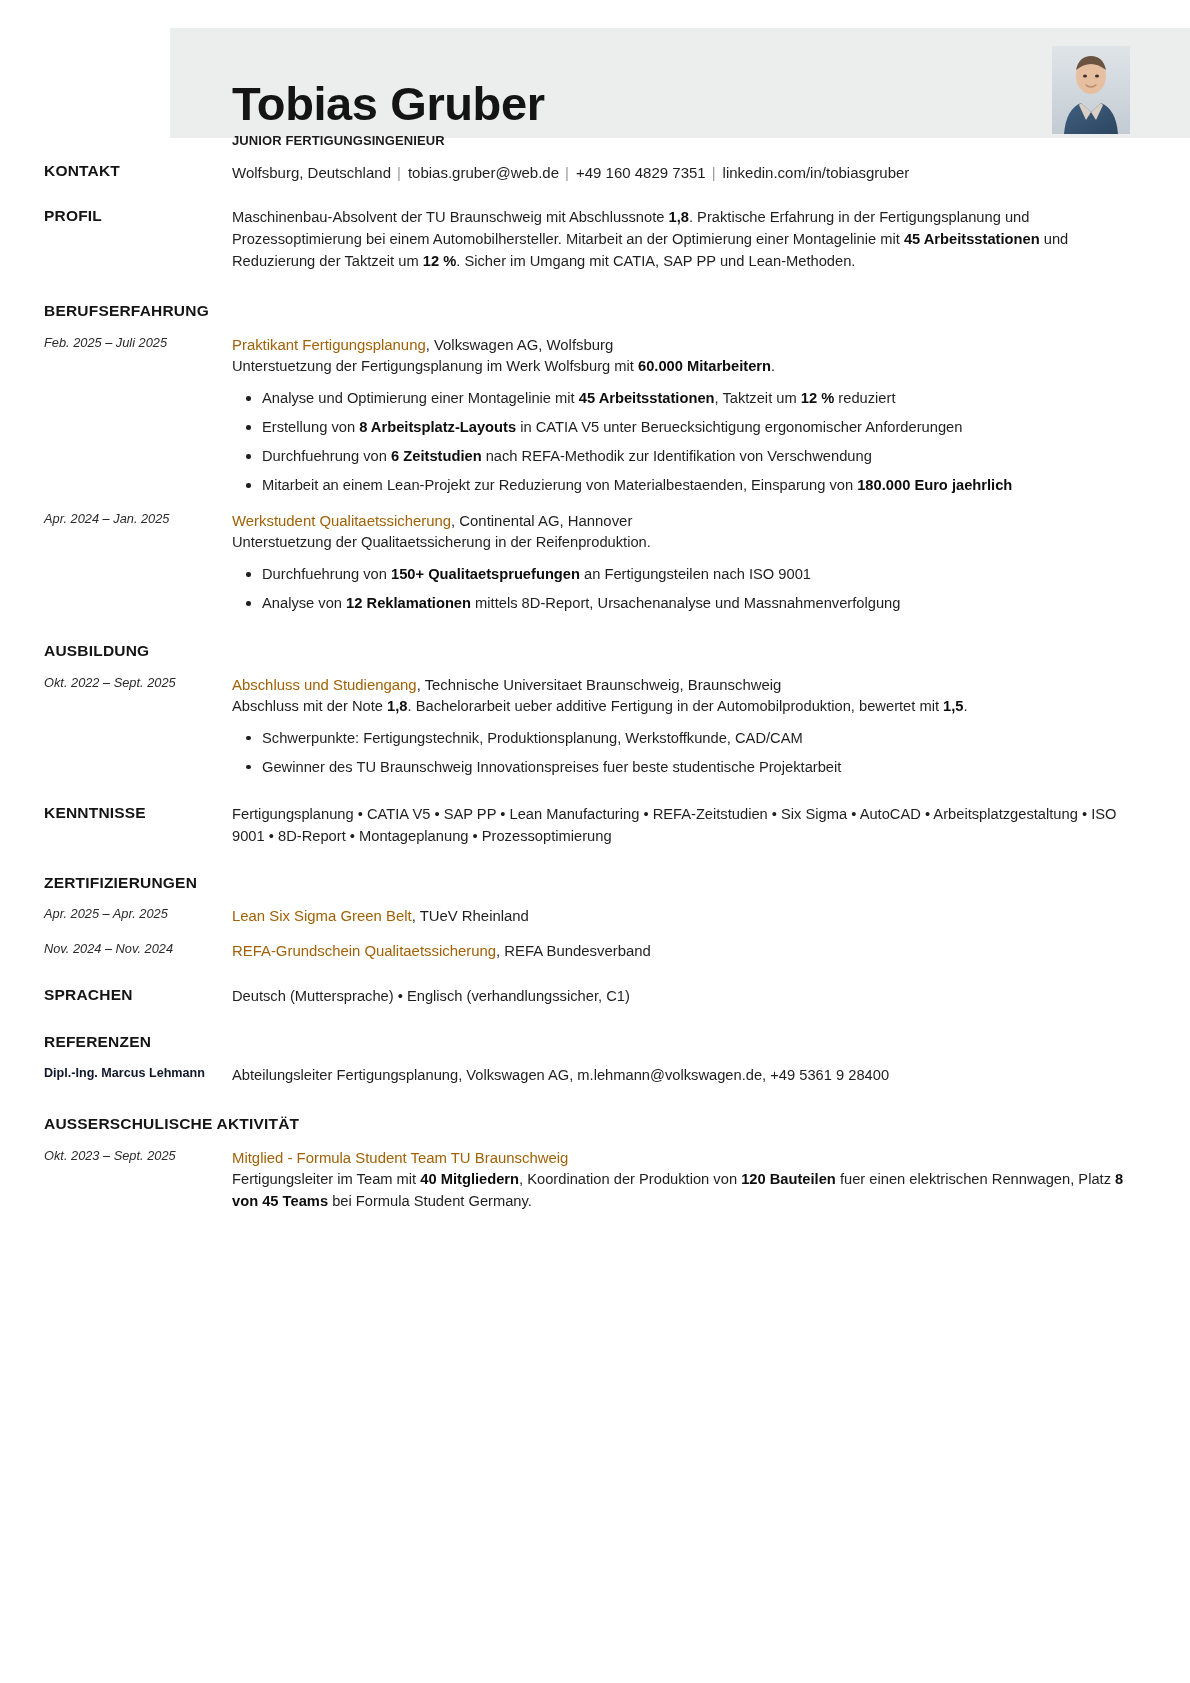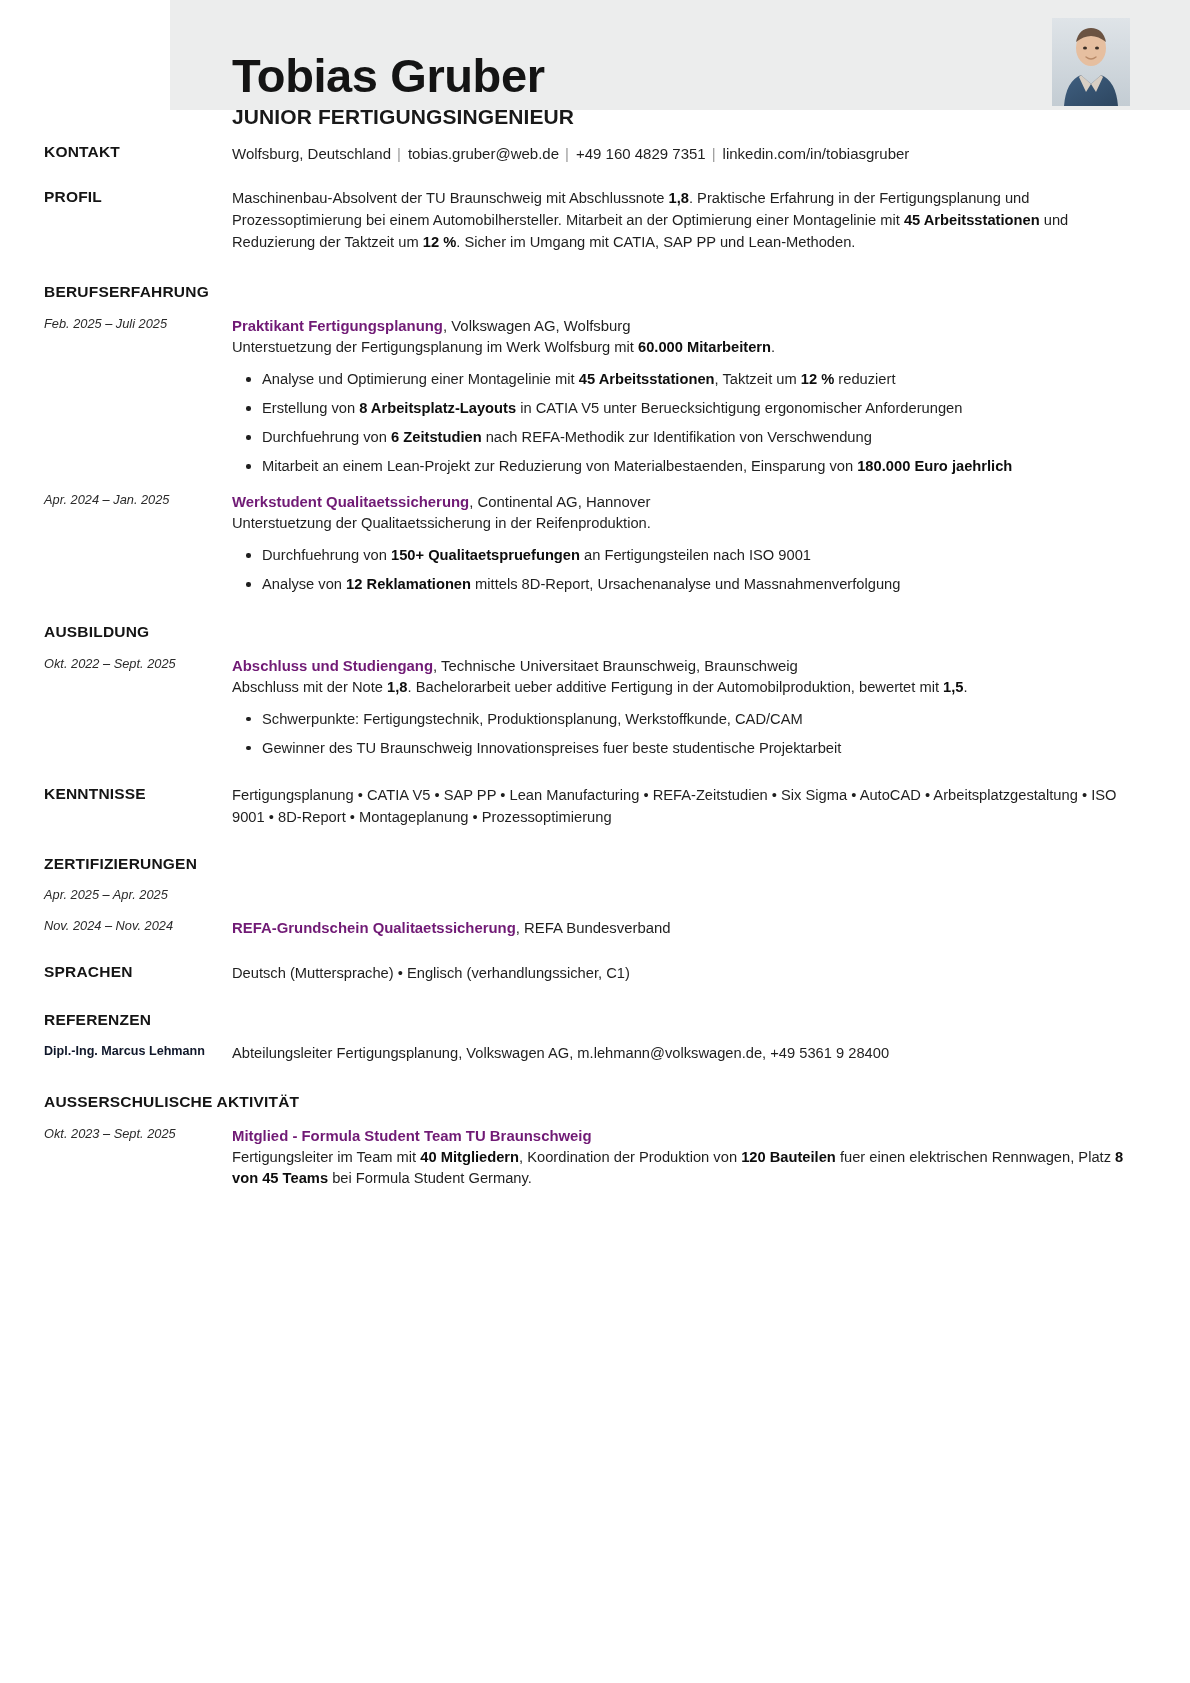--- a/index.html
+++ b/index.html
@@ -13,20 +13,21 @@
     position: relative;
     font-family: "Liberation Sans", sans-serif;
     color: #1a1a1a;
     -webkit-font-smoothing: antialiased;
   }
   .page {
     position: relative;
     width: 1190px;
     height: 1345px;
     overflow: hidden;
+    margin-top: 28px;
   }
   
   .header-band {
     position: absolute;
     left: 170px;
     top: 0;
     width: 1020px;
     height: 110px;
     background: #eceded;
   }
@@ -43,21 +44,21 @@
   }
   .name {
     font-size: 47px;
     font-weight: bold;
     letter-spacing: -0.4px;
     line-height: 1.0;
     margin: 0 0 6px 0;
     color: #141414;
   }
   .job-title {
-    font-size: 21px;
+    font-size: 13px;
     font-weight: bold;
     letter-spacing: 0.1px;
     margin: 0;
     color: #1a1a1a;
   }
   .photo {
     position: absolute;
     right: 12px;
     top: 18px;
     width: 78px;
@@ -107,21 +108,21 @@
     line-height: 1.48;
     color: #1f1f1f;
     margin: 0;
   }
   .txt b, p b { font-weight: bold; color: #0d0d0d; }
   .entry-title {
     font-size: 14.9px;
     line-height: 1.48;
     color: #1f1f1f;
   }
-  .entry-title b { font-weight: bold; color: #701a75; }
+  .entry-title b { font-weight: normal; color: #a16207; }
 
   ul.bullets {
     margin: 9px 0 0 0;
     padding: 0 0 0 30px;
     list-style: none;
   }
   ul.bullets li {
     position: relative;
     font-size: 14.7px;
     line-height: 1.5;
@@ -282,20 +283,23 @@
     </div>
 
     <div class="sec-head-row" style="margin-top:26px;">
       <div class="sec-title">ZERTIFIZIERUNGEN</div>
     </div>
     <div>
         <div class="row" style="margin-top: 13px;">
           <div class="col-label">
             <div class="date">Apr. 2025 – Apr. 2025</div>
           </div>
+          <div class="col-body">
+            <div class="entry-title"><b>Lean Six Sigma Green Belt</b>, TUeV Rheinland</div>
+          </div>
         </div>
         <div class="row" style="margin-top: 13px;">
           <div class="col-label">
             <div class="date">Nov. 2024 – Nov. 2024</div>
           </div>
           <div class="col-body">
             <div class="entry-title"><b>REFA-Grundschein Qualitaetssicherung</b>, REFA Bundesverband</div>
           </div>
         </div>
       </div>

